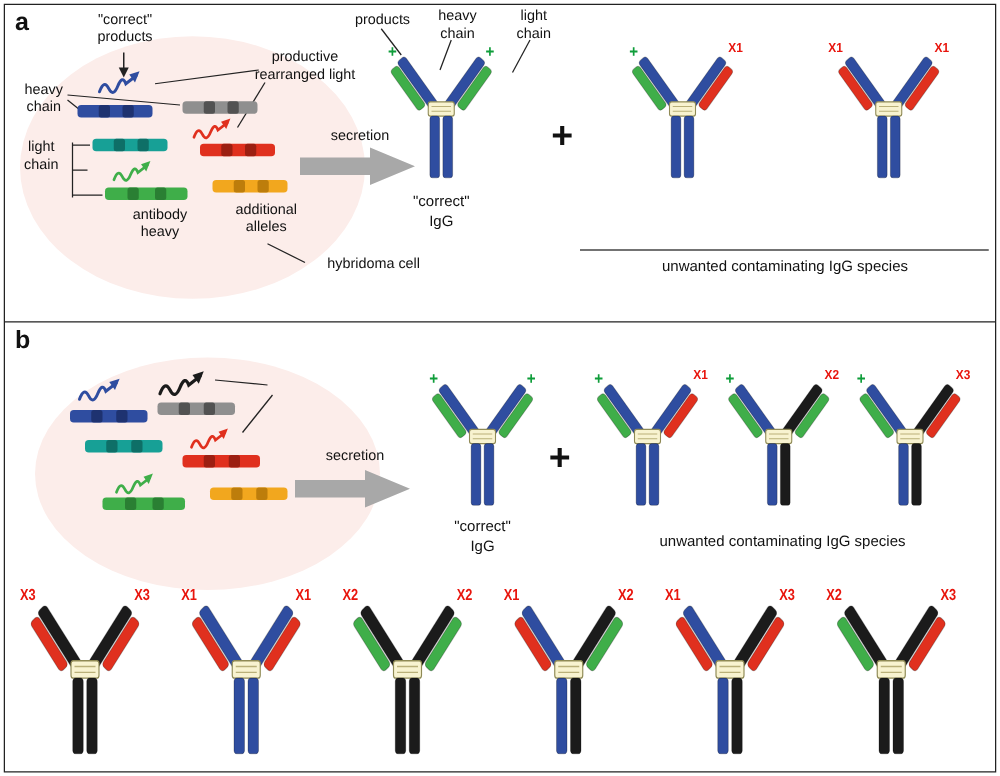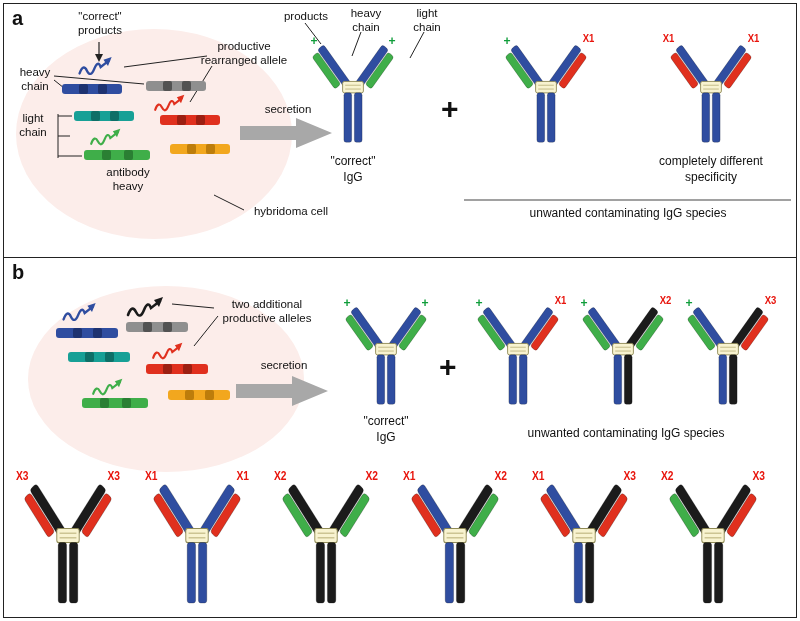--- a/index.html
+++ b/index.html
@@ -4,21 +4,21 @@
 <style>
   *{margin:0;padding:0;box-sizing:border-box}
   html,body{width:800px;height:621px;background:#fff;font-family:"Liberation Sans",sans-serif;color:#111}
   .figure{position:absolute;left:3px;top:3px;width:794px;height:615px;border:1.5px solid #222;background:#fff;overflow:hidden}
   .panel{position:absolute;left:0;width:100%}
   .panel-a{top:0;height:254px;border-bottom:1.5px solid #222}
   .panel-b{top:254px;height:361px}
   .panel-label{position:absolute;left:8px;top:3px;font-size:20px;font-weight:bold}
   .cell{position:absolute;border-radius:50%}
   .lbl{position:absolute;font-size:11.5px;line-height:1.18;white-space:pre-line;text-align:center}
-  .lbl.al{text-align:center}
+  .lbl.al{text-align:right}
   .cap{position:absolute;font-size:12px;line-height:1.3;text-align:center;white-space:pre-line}
   .plus{position:absolute;font-size:30px;font-weight:bold}
   .bar{position:absolute;height:10px;border-radius:3px}
   .bar .seg{position:absolute;top:0;height:100%;width:9px;border-radius:2px}
   .wavy{position:absolute}
   .wavy svg,.ab svg,.arrow-block svg{display:block;width:100%;height:100%}
   .ab{position:absolute}
   .arrow-block{position:absolute}
   .overlay{position:absolute;left:0;top:0;width:100%;height:100%;pointer-events:none}
 </style>
@@ -46,27 +46,29 @@
       <line x1="240" y1="206" x2="210" y2="191" stroke="#222" stroke-width="1"></line>
       <line x1="301" y1="19" x2="317" y2="40" stroke="#222" stroke-width="1"></line>
       <line x1="357" y1="28" x2="348" y2="52" stroke="#222" stroke-width="1"></line>
       <line x1="420" y1="28" x2="406" y2="54" stroke="#222" stroke-width="1"></line>
       <line x1="460" y1="196" x2="787" y2="196" stroke="#444" stroke-width="1.2"></line>
     </svg>
 
     <div class="lbl" style="left:50px;top:6px;width:92px">"correct"
 products</div>
     <div class="lbl" style="left:185px;top:36px;width:110px">productive
-rearranged allele</div>
+rearranged light</div>
     <div class="lbl" style="left:8px;top:62px;width:46px">heavy
 chain</div>
     <div class="lbl" style="left:8px;top:108px;width:42px">light
 chain</div>
     <div class="lbl" style="left:88px;top:162px;width:72px">antibody
 heavy</div>
+    <div class="lbl" style="left:172px;top:158px;width:74px">additional
+alleles</div>
     <div class="lbl al" style="left:242px;top:201px;width:90px">hybridoma cell</div>
 
     <div class="wavy" style="left:72px;top:52px;width:42px;height:22px">
         <svg viewBox="0 0 42 24">
           <path d="M2,19 Q6,8 10,16 T18,14 T25,12 L34,5" fill="none" stroke="#2f4da0" stroke-width="2.6" stroke-linecap="round"></path>
           <polygon points="37,1 28,4 33,11" fill="#2f4da0"></polygon>
         </svg>
       </div>
     <div class="bar" style="left: 58px; top: 80px; width: 60px; background: rgb(47, 77, 160);">
         <span class="seg" style="left: 28%; background: rgb(30, 50, 112);"></span>
@@ -172,37 +174,33 @@
           <line x1="51" y1="60" x2="69" y2="60" stroke="#b9b079" stroke-width="0.9"></line>
           <rect x="49.5" y="64" width="9" height="52" rx="2.5" fill="#2f4da0" stroke="#00000045" stroke-width="0.8"></rect>
           <rect x="61.5" y="64" width="9" height="52" rx="2.5" fill="#2f4da0" stroke="#00000045" stroke-width="0.8"></rect>
           <text x="11" y="10" text-anchor="middle" font-size="11" font-weight="bold" fill="#e8150d">X1</text>
           <text x="109" y="10" text-anchor="middle" font-size="11" font-weight="bold" fill="#e8150d">X1</text>
         </svg>
       </div>
 
     <div class="cap" style="left:297px;top:150px;width:104px">"correct"
 IgG</div>
-    <div class="cap" style="left:627px;top:150px;width:160px">completely different
-specificity</div>
     <div class="cap" style="left:460px;top:202px;width:328px">unwanted contaminating IgG species</div>
   </section>
 
   <section class="panel panel-b">
     <div class="panel-label">b</div>
 
     <div class="cell" style="left: 24px; top: 28px; width: 276px; height: 186px; background: rgb(252, 237, 234);"></div>
 
     <svg class="overlay">
       <line x1="210" y1="50" x2="168" y2="46" stroke="#222" stroke-width="1"></line>
       <line x1="214" y1="58" x2="190" y2="88" stroke="#222" stroke-width="1"></line>
     </svg>
 
-    <div class="lbl" style="left:204px;top:40px;width:118px">two additional
-productive alleles</div>
 
     <div class="wavy" style="left:56px;top:44px;width:42px;height:22px">
         <svg viewBox="0 0 42 24">
           <path d="M2,19 Q6,8 10,16 T18,14 T25,12 L34,5" fill="none" stroke="#2f4da0" stroke-width="2.6" stroke-linecap="round"></path>
           <polygon points="37,1 28,4 33,11" fill="#2f4da0"></polygon>
         </svg>
       </div>
     <div class="wavy" style="left:120px;top:38px;width:46px;height:24px">
         <svg viewBox="0 0 42 24">
           <path d="M2,19 Q6,8 10,16 T18,14 T25,12 L34,5" fill="none" stroke="#1b1b1b" stroke-width="2.6" stroke-linecap="round"></path>

